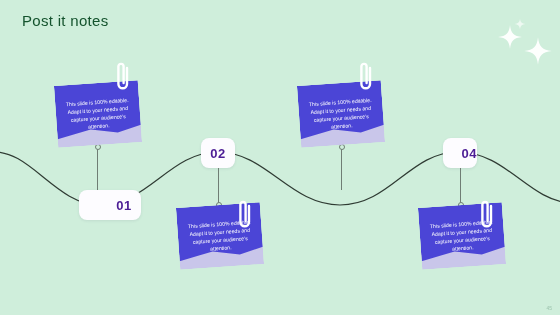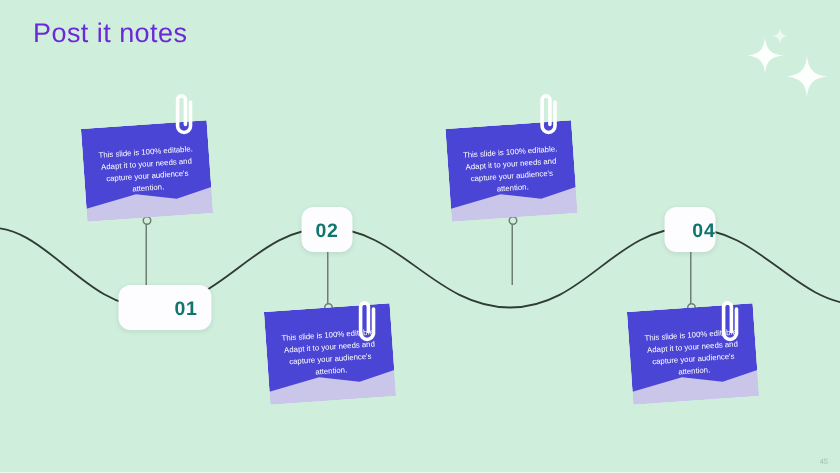--- a/index.html
+++ b/index.html
@@ -14,22 +14,22 @@
     background: #cfeedb;
     overflow: hidden;
     font-family: "Liberation Sans", sans-serif;
   }
 
   
   #title {
     position: absolute;
     left: 22px;
     top: 12px;
-    font-size: 18px;
-    color: #6d28d9;
+    font-size: 15px;
+    color: #14532d;
     letter-spacing: 0.3px;
     font-weight: 400;
     white-space: nowrap;
   }
 
   
   .sparkle {
     position: absolute;
     pointer-events: none;
   }
@@ -49,21 +49,21 @@
     position: absolute;
     width: 34px;
     height: 30px;
     background: #fdfcff;
     border-radius: 8px;
     display: flex;
     align-items: center;
     justify-content: center;
     font-size: 13px;
     font-weight: 700;
-    color: #0f766e;
+    color: #4c1d95;
     letter-spacing: 0.5px;
     box-shadow: 0 1px 3px rgba(60,60,90,0.10);
   }
 
   
   .thread {
     position: absolute;
     width: 1px;
     background: #6f7d74;
   }

